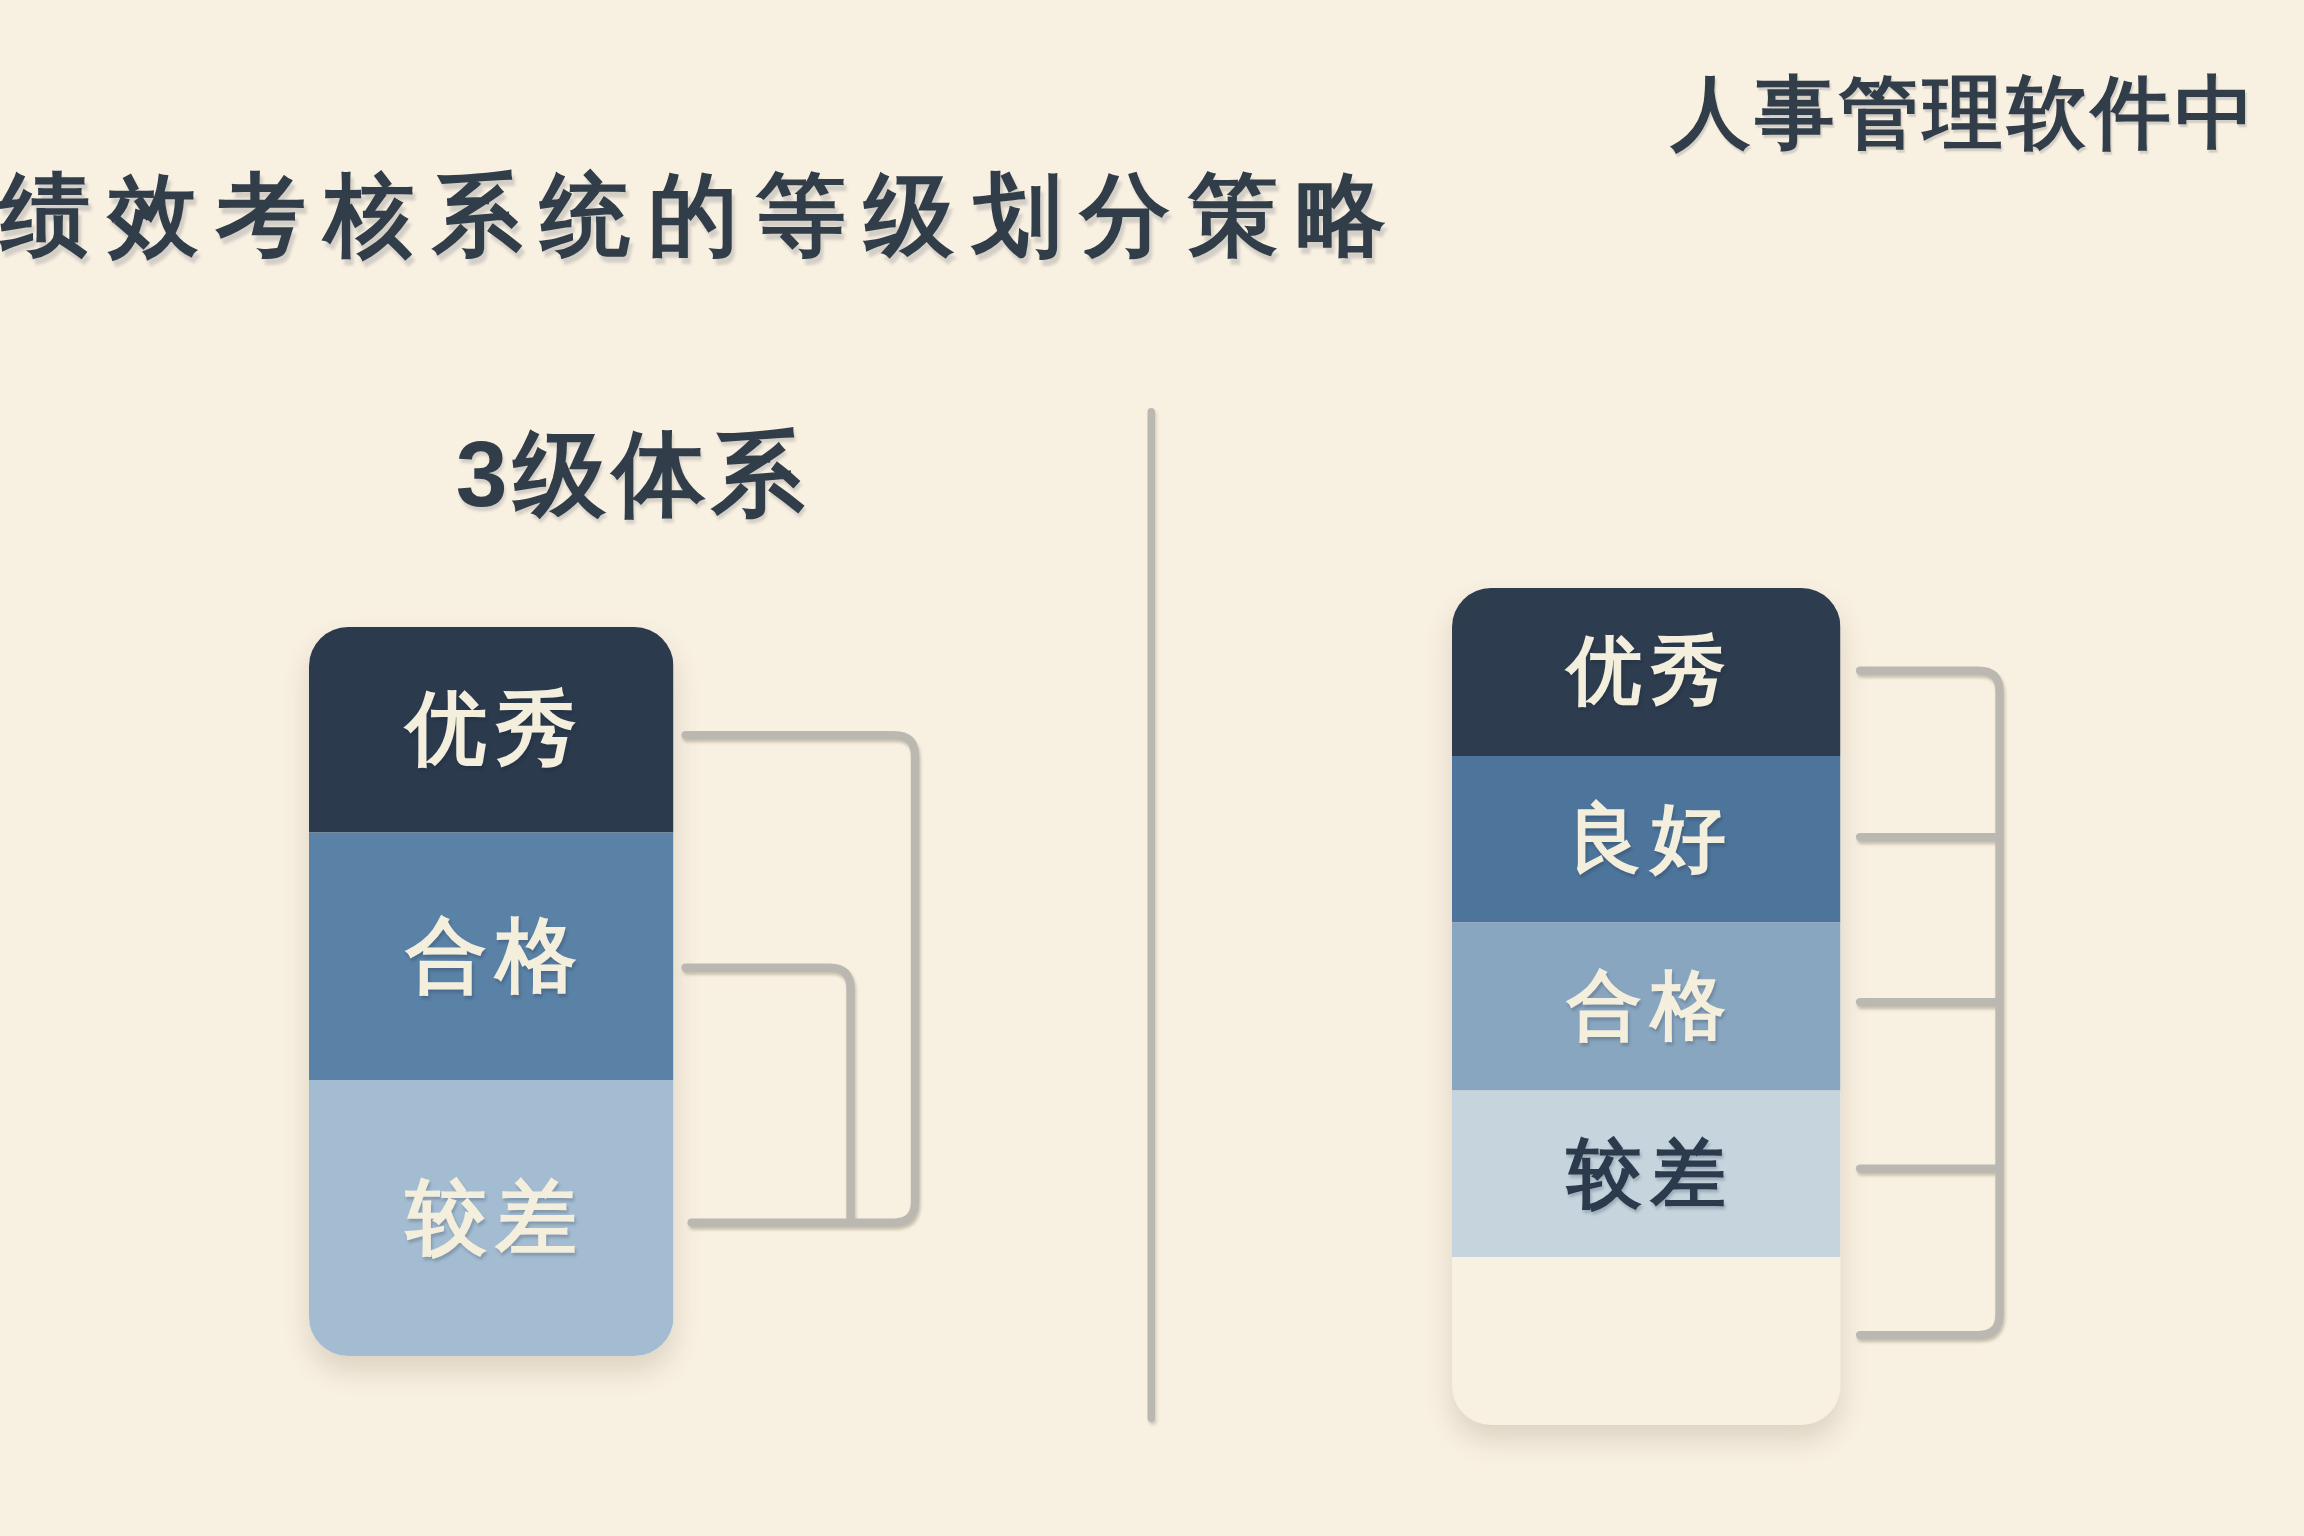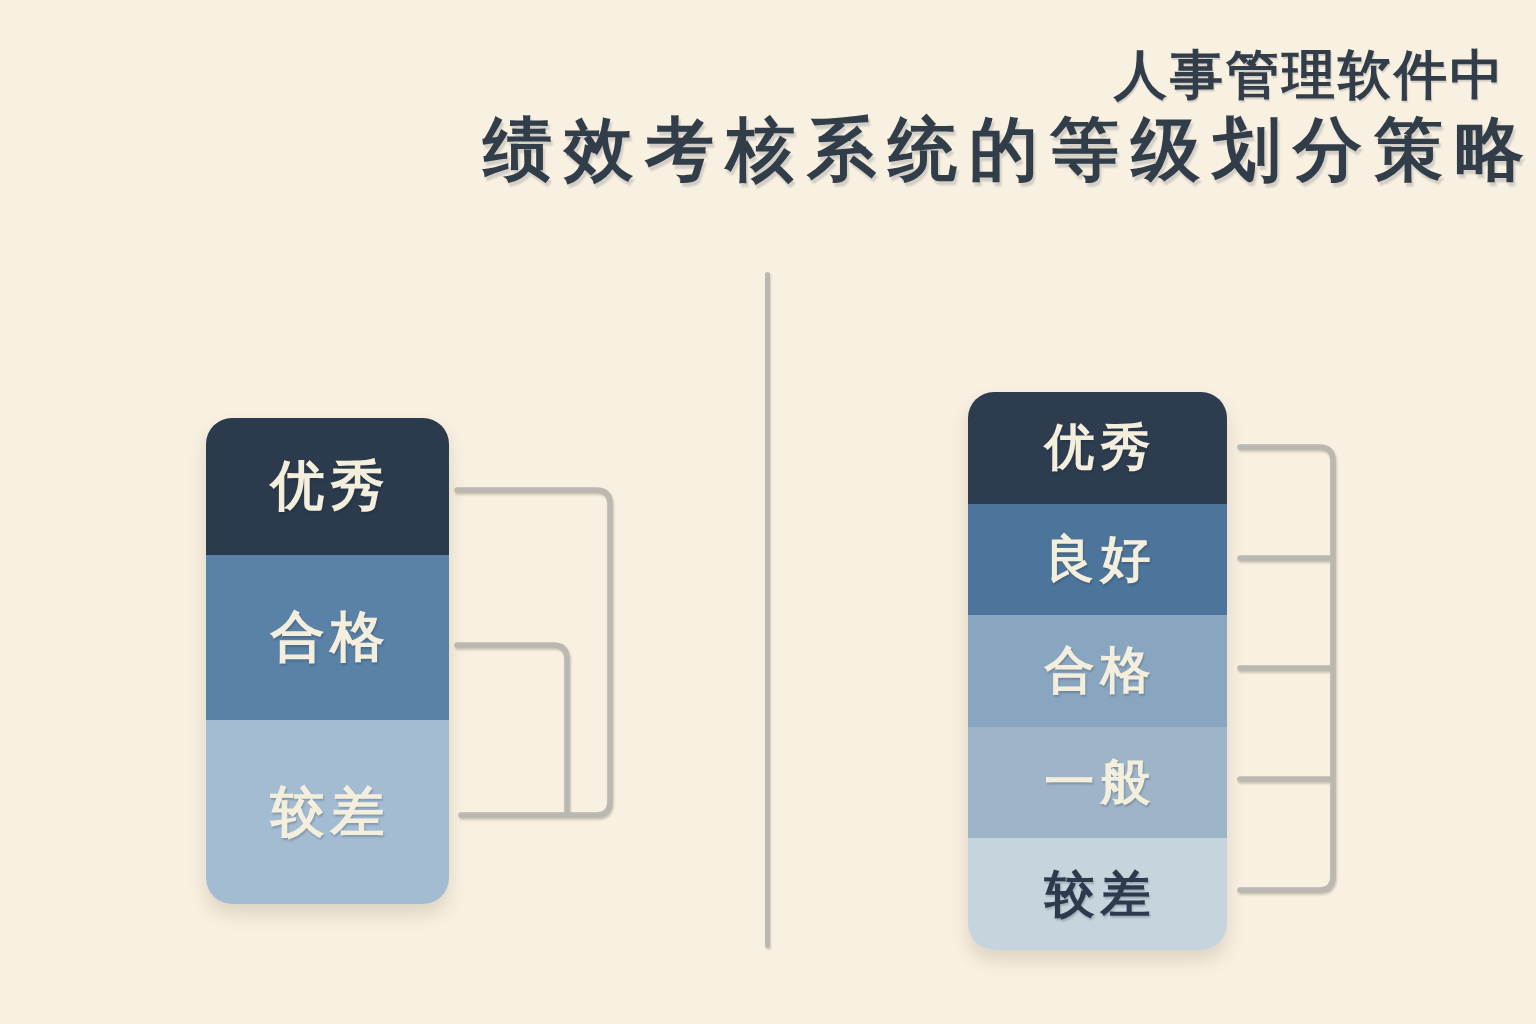--- a/index.html
+++ b/index.html
@@ -25,22 +25,22 @@
     letter-spacing: 3px;
     color: var(--ink, #323d4a);
     text-shadow: 1px 2px 1px rgba(43,58,77,0.18);
     white-space: nowrap;
   }
   .title {
     position: absolute;
     left: 0;
     top: 104px;
     width: 1536px;
-    text-align: right;
-    font-size: 69px;
+    text-align: left;
+    font-size: 60px;
     font-weight: 800;
     letter-spacing: 12px;
     color: var(--ink, #323d4a);
     text-shadow: 2px 4px 2px rgba(43,58,77,0.18);
     white-space: nowrap;
   }
   .divider {
     position: absolute;
     left: 765px;
     top: 272px;
@@ -97,20 +97,21 @@
   }
 </style>
 </head>
 <body>
 
 <div class="canvas" style="--bg: #f8f0e1; --ink: #323d4a; --line: #bab8b1;">
 
   <div class="subtitle">人事管理软件中</div>
   <div class="title">绩效考核系统的等级划分策略</div>
 
+  <div class="section-heading left">3级体系</div>
 
   <div class="divider"></div>
 
   <div class="level-box left-box" id="box-three-level">
       <div class="level-row" style="height: 137px; background: rgb(43, 58, 77); color: rgb(244, 238, 221);">
         <span class="level-label">优秀</span>
       </div>
       <div class="level-row" style="height: 165px; background: rgb(90, 129, 166); color: rgb(244, 238, 221);">
         <span class="level-label">合格</span>
       </div>
@@ -121,23 +122,20 @@
   <div class="level-box right-box" id="box-five-level">
       <div class="level-row" style="height: 111.6px; background: rgb(45, 60, 79); color: rgb(244, 238, 221);">
         <span class="level-label">优秀</span>
       </div>
       <div class="level-row" style="height: 111.6px; background: rgb(77, 116, 154); color: rgb(244, 238, 221); text-align: center;">
         <span class="level-label">良好</span>
       </div>
       <div class="level-row" style="height: 111.6px; background: rgb(137, 166, 192); color: rgb(244, 238, 221);">
         <span class="level-label">合格</span>
       </div>
-      <div class="level-row" style="height: 111.6px; background: rgb(158, 180, 200); color: rgb(244, 238, 221);">
-        <span class="level-label">一般</span>
-      </div>
       <div class="level-row" style="height: 111.6px; background: rgb(198, 212, 222); color: rgb(43, 58, 77);">
         <span class="level-label">较差</span>
       </div>
     </div>
 
   <svg class="connectors" viewBox="0 0 1536 1024" xmlns="http://www.w3.org/2000/svg">
 
     <path d="M457,490 H596 Q610,490 610,504 V801 Q610,815 596,815 H461" fill="none" stroke-width="5.5" stroke-linecap="round" stroke="#bab8b1"></path>
     <path d="M457,645 H553 Q567,645 567,659 V812" fill="none" stroke-width="5.5" stroke-linecap="round" stroke="#bab8b1"></path>
 

